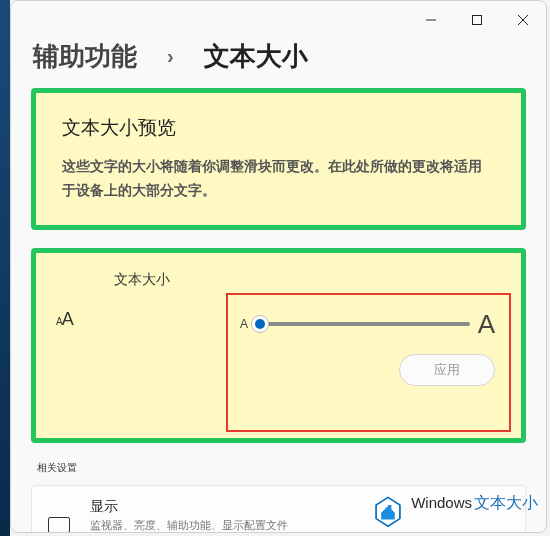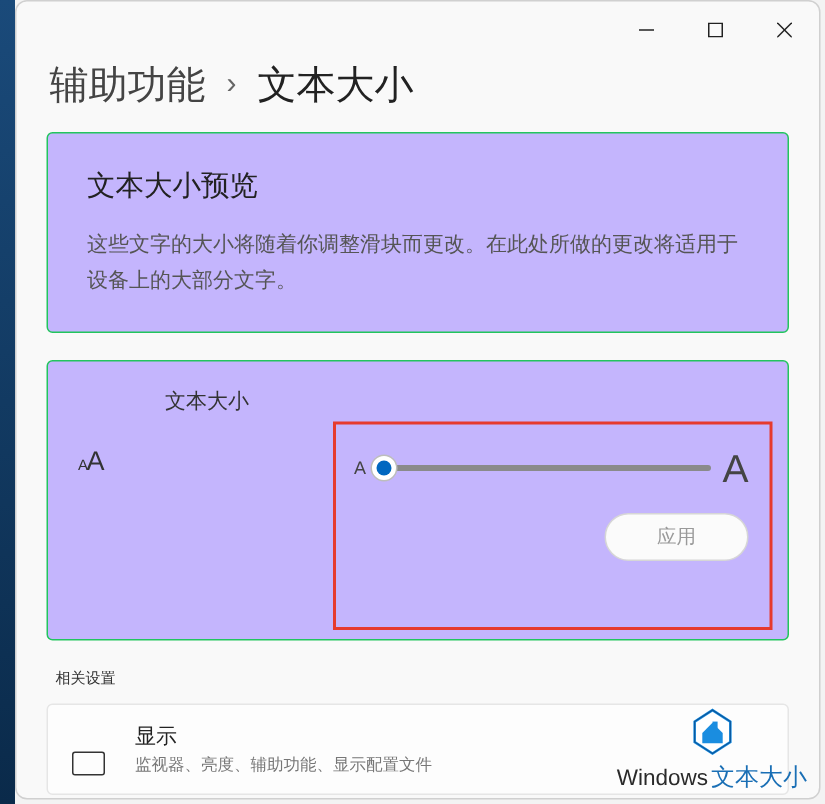--- a/index.html
+++ b/index.html
@@ -35,48 +35,50 @@
     }
     .win-btn {
       width: 46px; height: 30px;
       display: flex; align-items: center; justify-content: center;
       color: #222;
     }
     .win-btn svg { width: 10px; height: 10px; }
     .breadcrumb {
       display: flex;
       align-items: center;
-      gap: 14px;
+      gap: 30px;
       padding: 0 22px 14px 22px;
       font-size: 26px;
       color: #222;
+      font-weight: bold;
     }
     .breadcrumb .parent { color: #444; }
     .breadcrumb .chev { color: #666; font-size: 20px; }
     .content {
       flex: 1;
       padding: 0 20px 0 20px;
       overflow: hidden;
     }
     .card {
-      background: #c4b5fd;
-      border: 1px solid #22c55e;
+      background: #fef9c3;
+      border: 5px solid #22c55e;
       border-radius: 4px;
       padding: 22px 26px;
       margin-bottom: 18px;
     }
     .preview-title {
       font-size: 19px;
       color: #222;
       margin-bottom: 14px;
     }
     .preview-text {
       font-size: 14px;
       color: #555;
       line-height: 1.7;
+      font-weight: bold;
     }
     .card.slider-card {
       padding: 18px 20px 22px 20px;
     }
     .slider-label {
       font-size: 14px;
       color: #333;
       margin-left: 58px;
       margin-bottom: 20px;
     }
@@ -163,24 +165,22 @@
       border-radius: 2px;
       position: relative;
     }
     .related-text .t1 { font-size: 14px; color: #222; }
     .related-text .t2 { font-size: 11px; color: #777; margin-top: 2px; }
     .watermark {
       position: absolute;
       right: 12px;
       bottom: 8px;
       display: flex;
-      align-items: center;
       gap: 6px;
       pointer-events: none;
-      flex-direction: column;
     }
     .wm-logo {
       width: 34px; height: 34px;
     }
     .wm-text { display: flex; flex-direction: column; line-height: 1.1; }
     .wm-main { font-size: 15px; color: #3a3a3a; display: flex; align-items: baseline; }
     .wm-main .win { color: #2a2a2a; font-weight: 400; }
     .wm-main .zh { color: #1a6fb5; font-weight: 500; margin-left: 2px; font-size: 16px; }
     .wm-url { font-size: 11px; color: #7a7a7a; letter-spacing: 0.5px; }
   </style>

